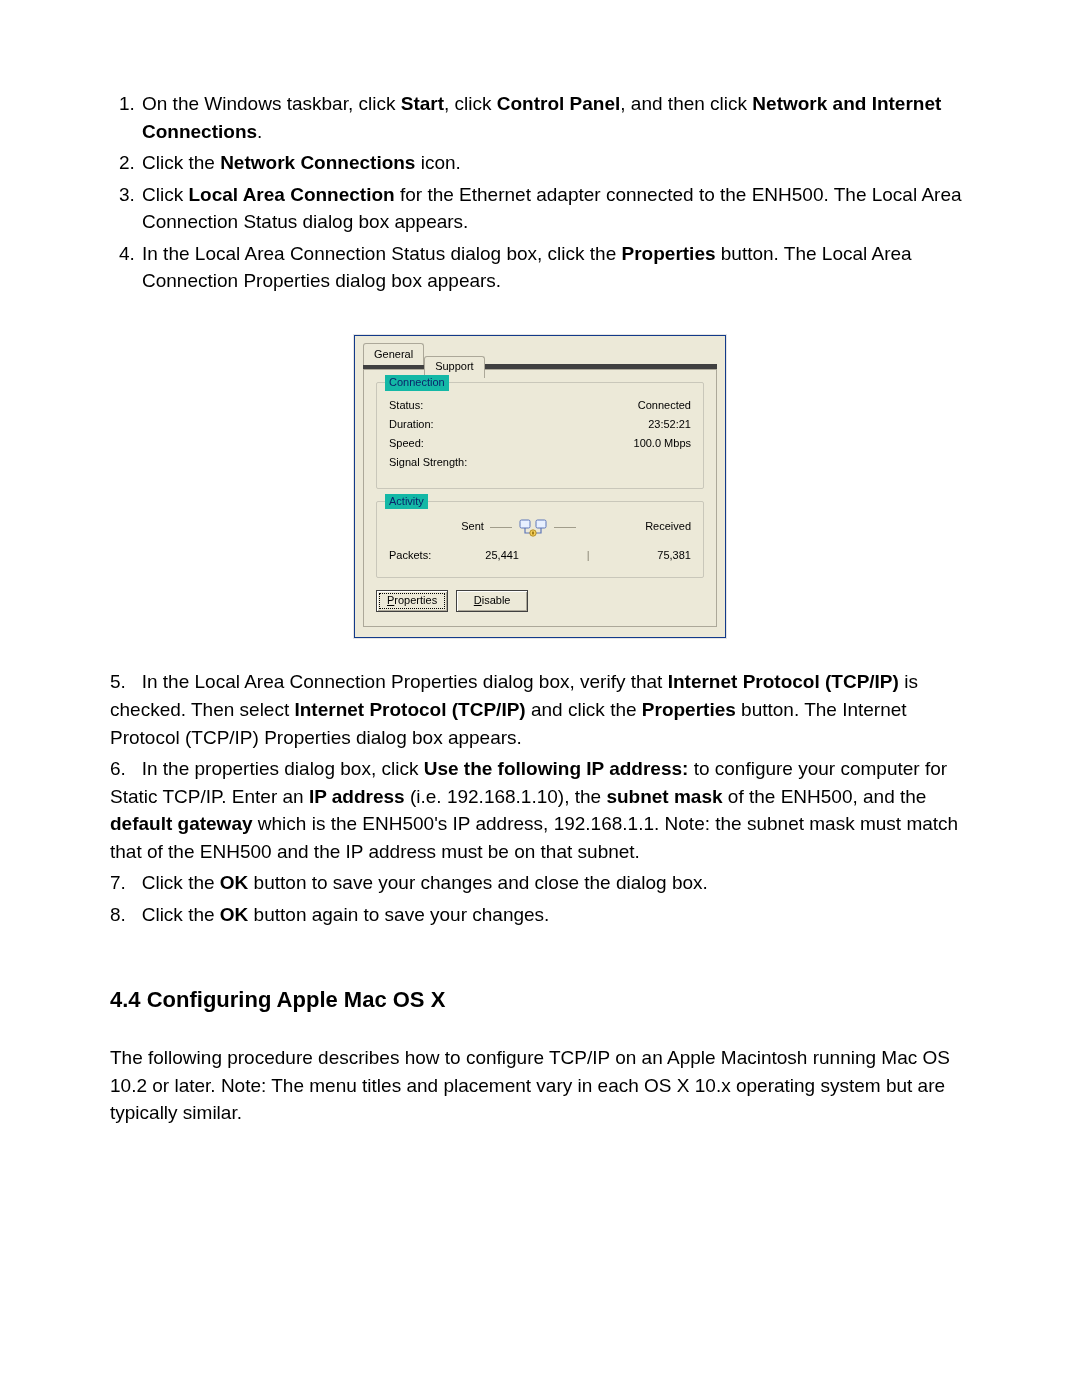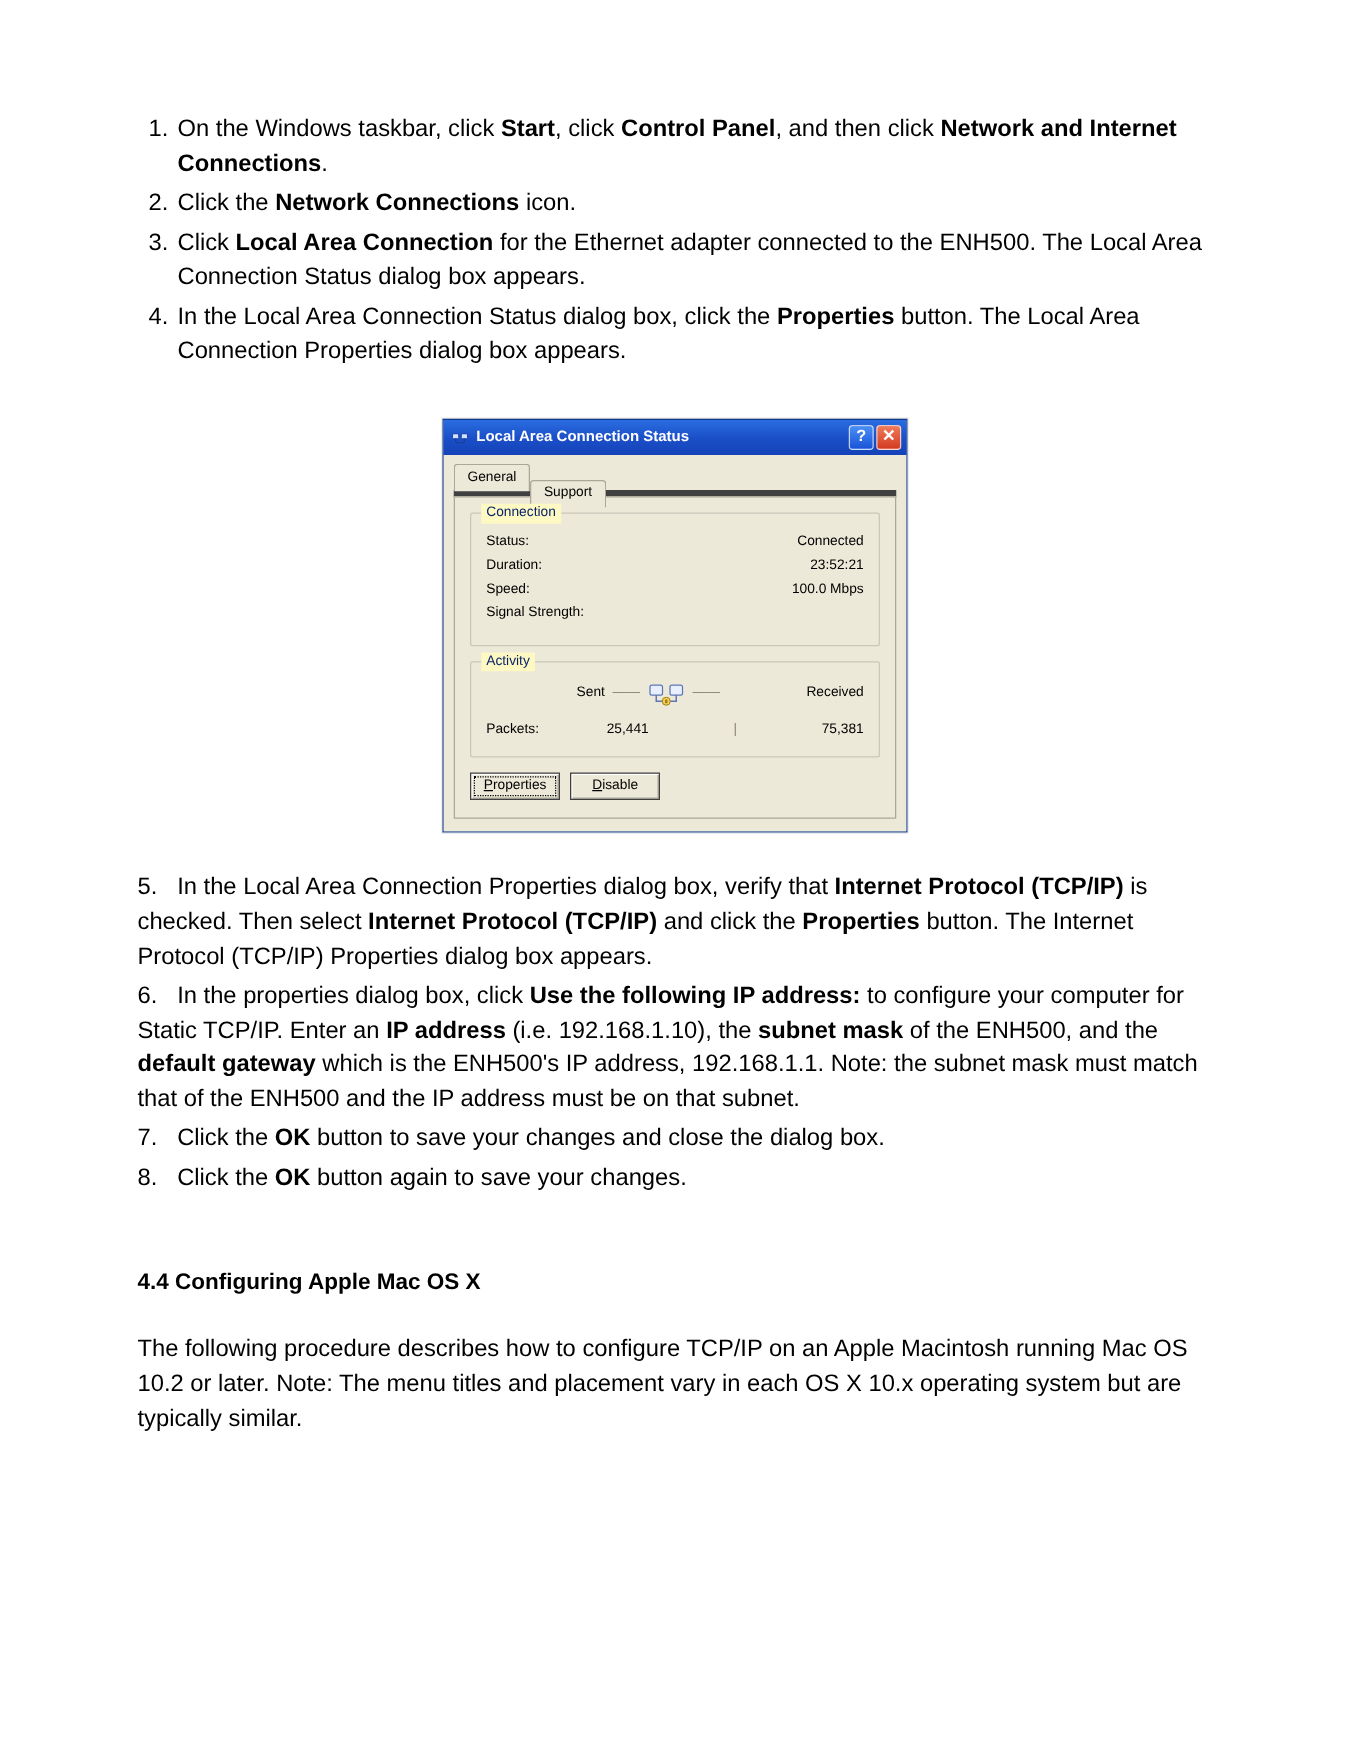--- a/index.html
+++ b/index.html
@@ -20,21 +20,21 @@
   ol.steps-upper {
     list-style: decimal;
     padding-left: 30px;
     margin: 0;
   }
   ol.steps-upper li {
     margin-bottom: 4px;
     padding-left: 2px;
   }
   .section-heading {
-    font-size: 18px;
+    font-size: 22px;
     font-weight: 700;
     margin-top: 56px;
     margin-bottom: 28px;
     color: #000;
   }
   .para {
     margin: 0 0 4px 0;
   }
   .lower-steps p {
     margin: 0 0 4px 0;
@@ -137,21 +137,21 @@
     border: 1px solid #c9c7ba;
     border-radius: 2px;
     padding: 12px 12px 14px 12px;
     margin-bottom: 12px;
     position: relative;
   }
   .xp-group-label {
     position: absolute;
     top: -8px;
     left: 8px;
-    background: #fef9c3;
+    background: #14b8a6;
     padding: 0 4px;
     color: #0a246a;
   }
   .kv-row {
     display: flex;
     justify-content: space-between;
     margin: 3px 0;
   }
   .kv-row .k { text-align: left; }
   .kv-row .v { text-align: right; }
@@ -223,38 +223,20 @@
     <li>
       <span>Click </span><span class="bold">Local Area Connection</span><span> for the Ethernet adapter connected to the ENH500. The Local Area Connection Status dialog box appears.</span>
     </li>
     <li>
       <span>In the Local Area Connection Status dialog box, click the </span><span class="bold">Properties</span><span> button. The Local Area Connection Properties dialog box appears.</span>
     </li>
   </ol>
 
   <div class="dialog-wrap">
     <div class="xp-dialog">
-      <div class="xp-titlebar">
-        <div class="xp-title-left">
-          <span class="xp-title-icon">
-            <svg viewBox="0 0 14 14" width="14" height="14">
-              <rect x="1" y="4" width="5" height="4" rx="1" fill="#cfe3ff" stroke="#1a3f9e" stroke-width="0.8"></rect>
-              <rect x="8" y="4" width="5" height="4" rx="1" fill="#cfe3ff" stroke="#1a3f9e" stroke-width="0.8"></rect>
-              <line x1="3.5" y1="8" x2="3.5" y2="11" stroke="#1a3f9e" stroke-width="1"></line>
-              <line x1="10.5" y1="8" x2="10.5" y2="11" stroke="#1a3f9e" stroke-width="1"></line>
-              <line x1="3.5" y1="11" x2="10.5" y2="11" stroke="#1a3f9e" stroke-width="1"></line>
-            </svg>
-          </span>
-          <span>Local Area Connection Status</span>
-        </div>
-        <div class="xp-title-buttons">
-          <div class="xp-title-btn xp-help-btn">?</div>
-          <div class="xp-title-btn xp-close-btn">✕</div>
-        </div>
-      </div>
       <div class="xp-body">
         <div class="xp-tabs">
           <div class="xp-tab active"><span>General</span></div>
           <div class="xp-tab inactive"><span>Support</span></div>
         </div>
         <div class="xp-tabcontent">
           <div class="xp-group">
             <div class="xp-group-label">Connection</div>
             <div class="kv-row">
               <span class="k">Status:</span>

